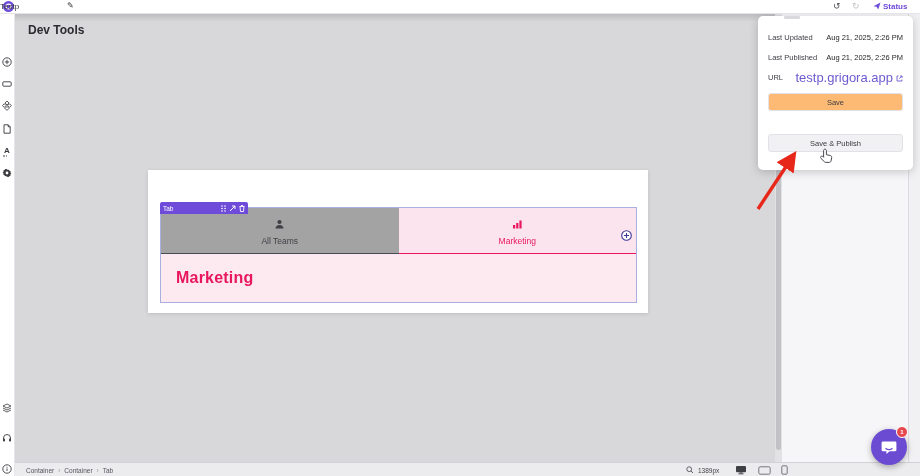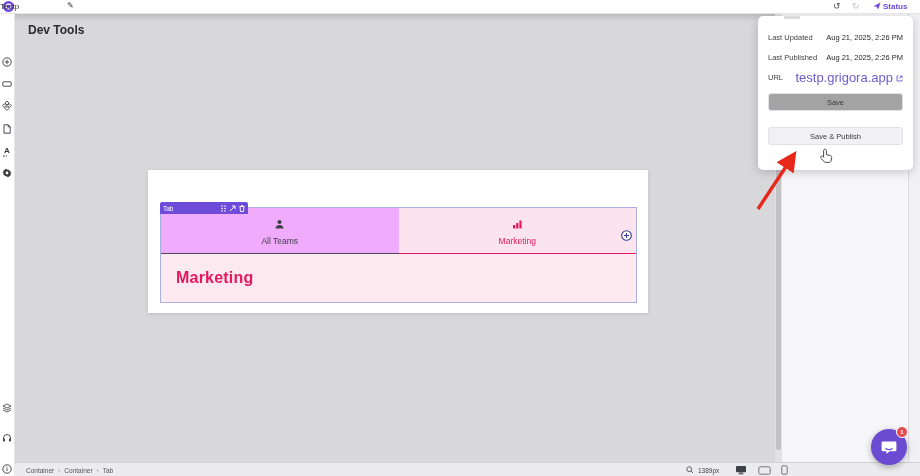--- a/index.html
+++ b/index.html
@@ -36,44 +36,44 @@
 
   
   #page{left:148px;top:170px;width:500px;height:143px;background:#fff;box-shadow:0 1px 4px rgba(0,0,0,.12);}
   #tab-block{left:160px;top:207px;width:477px;height:96px;border:1px solid #A9AFDE;background:#fff;box-sizing:border-box;}
   #block-chip{left:160px;top:202px;width:88px;height:12px;background:#6E4BD8;border-radius:2px 2px 0 0;
     display:flex;align-items:center;padding:0 3px;box-sizing:border-box;z-index:5;}
   #block-chip .chip-label{color:#fff;font-size:6.5px;flex:1;}
   #block-chip .chip-ic{display:flex;align-items:center;margin-left:3px;}
   #tabbar{left:0;top:0;width:475px;height:46px;display:flex;border-bottom:1.5px solid #4B4B55;box-sizing:border-box;}
   .tab{flex:1;display:flex;flex-direction:column;align-items:center;justify-content:center;gap:3px;
-       position:relative;background:#f0abfc;cursor:pointer;}
+       position:relative;background:#a3a3a3;cursor:pointer;}
   .tab .tab-label{font-size:8.5px;color:#3F3F46;}
   .tab.active{background:#FCE4EE;}
   .tab.active .tab-label{color:#E8175D;}
   .tab.active::after{content:"";position:absolute;left:0;bottom:-2px;width:100%;height:2.5px;background:#E8175D;}
   #tab-content{left:0;top:46px;width:475px;height:48px;background:#FDEAF1;display:flex;align-items:center;}
   #tab-heading{margin-left:15px;font-size:16px;font-weight:bold;color:#E8175D;letter-spacing:.2px;}
   #add-tab{left:621px;top:227px;width:11px;height:11px;z-index:6;}
 
   
   #panel{left:758px;top:16px;width:155px;height:154px;background:#fff;border-radius:5px;
          box-shadow:0 2px 10px rgba(0,0,0,.20);z-index:30;box-sizing:border-box;
          padding:11px 10px 0 10px;}
   #panel-clip{left:784px;top:16px;width:16px;height:3px;background:#DADADE;border-radius:1px;z-index:31;}
   .prow{height:20px;display:flex;align-items:center;justify-content:space-between;}
   .prow .plabel{font-size:7.5px;color:#3F3F46;}
   .prow .pvalue{font-size:7.5px;color:#27272A;}
   .status-val{display:flex;align-items:center;gap:3px;font-size:7.5px;color:#27272A;}
   .status-dot{width:5px;height:5px;border-radius:50%;background:#22C55E;}
   .url-link{display:flex;align-items:center;gap:3px;font-size:13px;color:#6D5BD0;cursor:pointer;justify-content:space-between;}
-  .pbtn{width:100%;height:18px;border:1px solid #E2E2E6;border-radius:3px;background:#a3a3a3;
+  .pbtn{width:100%;height:18px;border:1px solid #E2E2E6;border-radius:3px;background:#fdba74;
         font-family:"Liberation Sans",sans-serif;font-size:7.5px;color:#3A3A40;cursor:pointer;display:block;}
   #save-btn{margin-top:6px;}
-  #save-publish-btn{margin-top:16px;background:#F1F1F3;}
+  #save-publish-btn{margin-top:23px;background:#F1F1F3;}
 
   
   #bottombar{left:14px;top:462px;width:906px;height:14px;background:#ECECEE;border-top:1px solid #D2D2D6;z-index:40;}
   #breadcrumb{left:12px;top:0;height:14px;display:flex;align-items:center;gap:4px;font-size:6.5px;color:#55555C;}
   .crumb-sep{color:#9A9AA2;font-size:6.5px;}
   #zoom-group{left:672px;top:0;height:14px;display:flex;align-items:center;gap:4px;}
   #zoom-label{font-size:6.5px;color:#45454C;}
   .dev-ic{display:flex;align-items:center;}
 
   

